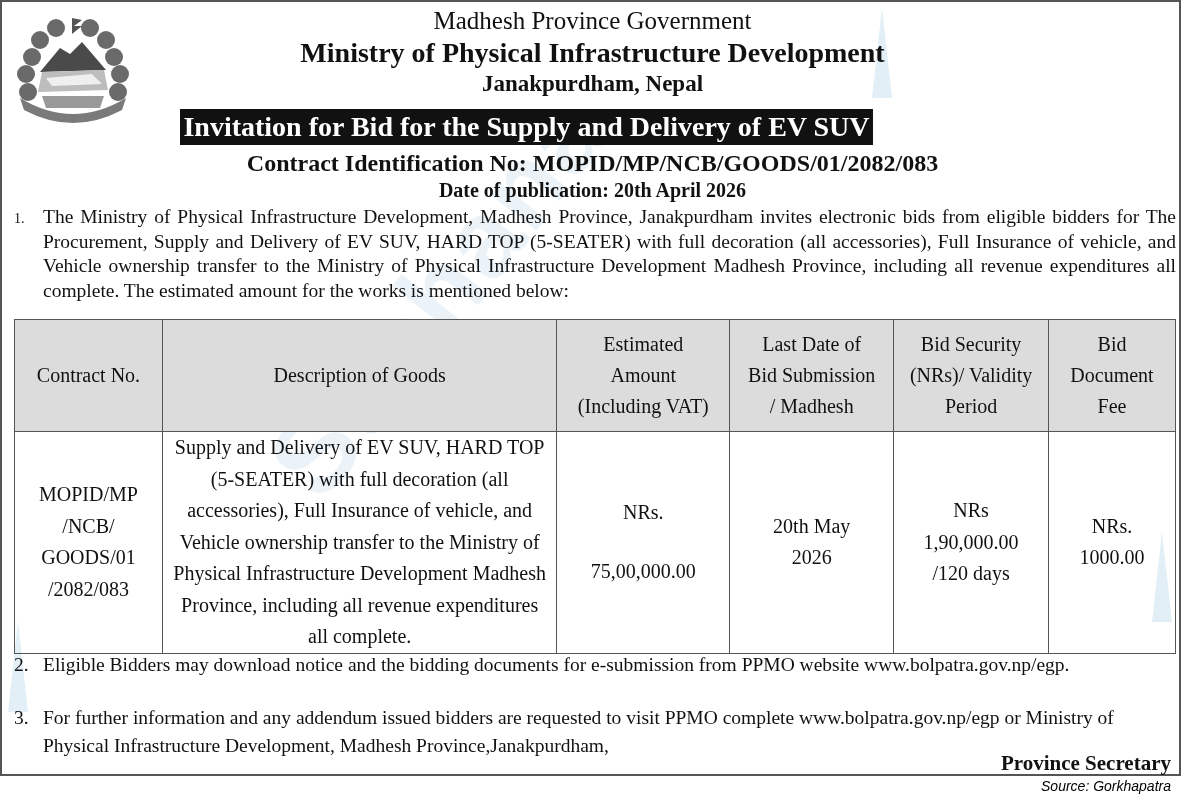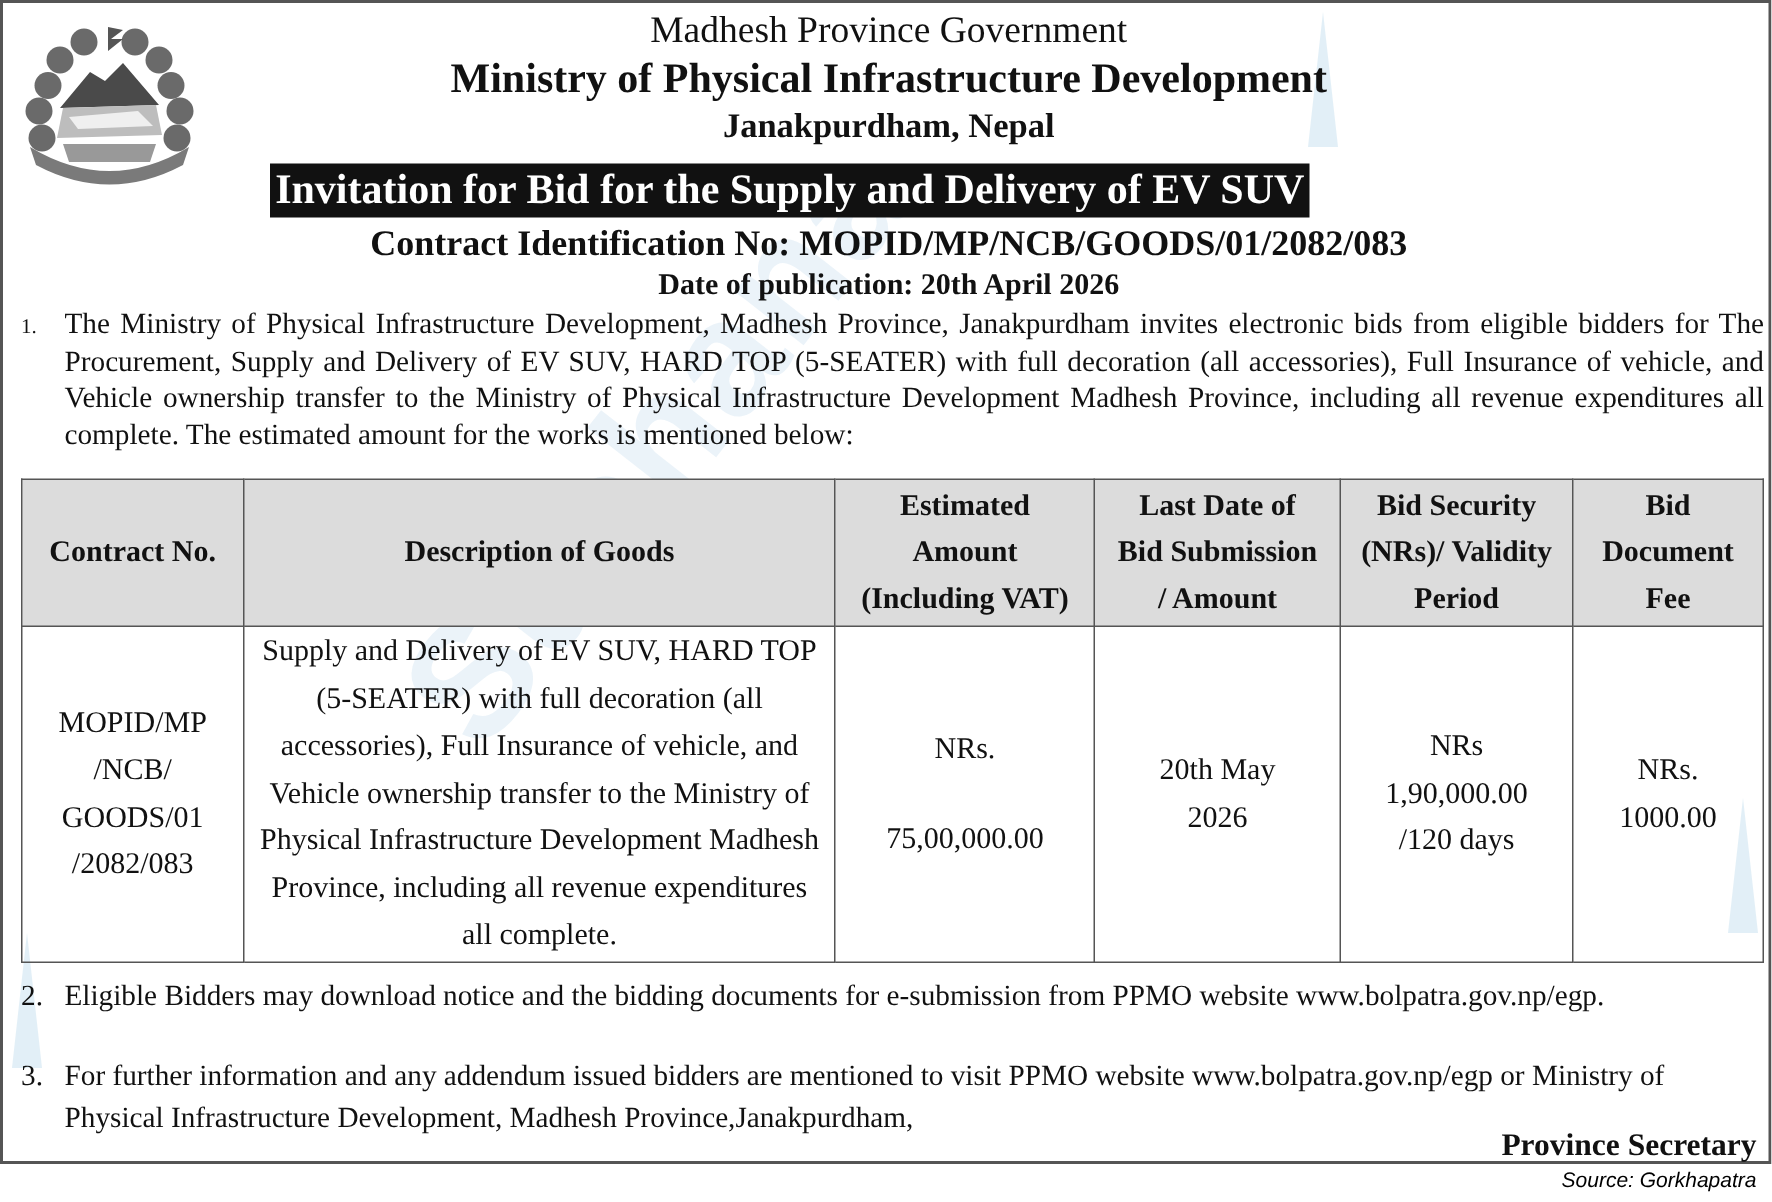--- a/index.html
+++ b/index.html
@@ -54,21 +54,21 @@
   .para1 .num { position: absolute; left: 0; top: 2px; font-size: 14px; }
   .para1 .body { margin-left: 29px; }
 
   table.bid {
     position: absolute; left: 12px; top: 317px; width: 1162px; height: 323px;
     border-collapse: collapse; font-size: 20px;
   }
   table.bid th, table.bid td {
     border: 1.5px solid #555; text-align: center; vertical-align: middle;
   }
-  table.bid th { background: #dcdcdc; font-weight: bold; line-height: 31px; height: 98px; padding: 0 4px; }
+  table.bid th { background: #dcdcdc; font-weight: normal; line-height: 31px; height: 112px; padding: 0 4px; }
   table.bid td { line-height: 31.5px; padding: 0 6px; }
   .cell-stack span { display: block; }
   .gap-line { margin-top: 28px; }
 
   .para-n {
     position: absolute; left: 12px; width: 1162px;
     font-size: 19.5px; line-height: 28px;
   }
   .para-n .num { position: absolute; left: 0; top: 0; }
   .para-n .body { margin-left: 29px; }
@@ -144,21 +144,21 @@
         <th><span>Contract No.</span></th>
         <th><span>Description of Goods</span></th>
         <th class="cell-stack">
           <span>Estimated</span>
             <span>Amount</span>
             <span>(Including VAT)</span>
         </th>
         <th class="cell-stack">
           <span>Last Date of</span>
             <span>Bid Submission</span>
-            <span>/ Amount</span>
+            <span>/ Madhesh</span>
         </th>
         <th class="cell-stack">
           <span>Bid Security</span>
             <span>(NRs)/ Validity</span>
             <span>Period</span>
         </th>
         <th class="cell-stack">
           <span>Bid</span>
             <span>Document</span>
             <span>Fee</span>
@@ -198,20 +198,20 @@
   <div class="para-n" style="top:649px;">
     <span class="num">2.</span>
     <div class="body">
       <span>Eligible Bidders may download notice and the bidding documents for e-submission from PPMO website </span><span class="bold">www.bolpatra.gov.np/egp.</span>
     </div>
   </div>
 
   <div class="para-n" style="top:702px;">
     <span class="num">3.</span>
     <div class="body">
-      <span>For further information and any addendum issued bidders are mentioned to visit PPMO website </span><span class="bold">www.bolpatra.gov.np/egp</span><span> or Ministry of Physical Infrastructure Development, Madhesh Province,Janakpurdham,</span>
+      <span>For further information and any addendum issued bidders are requested to visit PPMO complete </span><span class="bold">www.bolpatra.gov.np/egp</span><span> or Ministry of Physical Infrastructure Development, Madhesh Province,Janakpurdham,</span>
     </div>
   </div>
 
   <div class="signature">Province Secretary</div>
 </div>
 
 <div class="source">Source: Gorkhapatra</div>
 
 </body></html>

